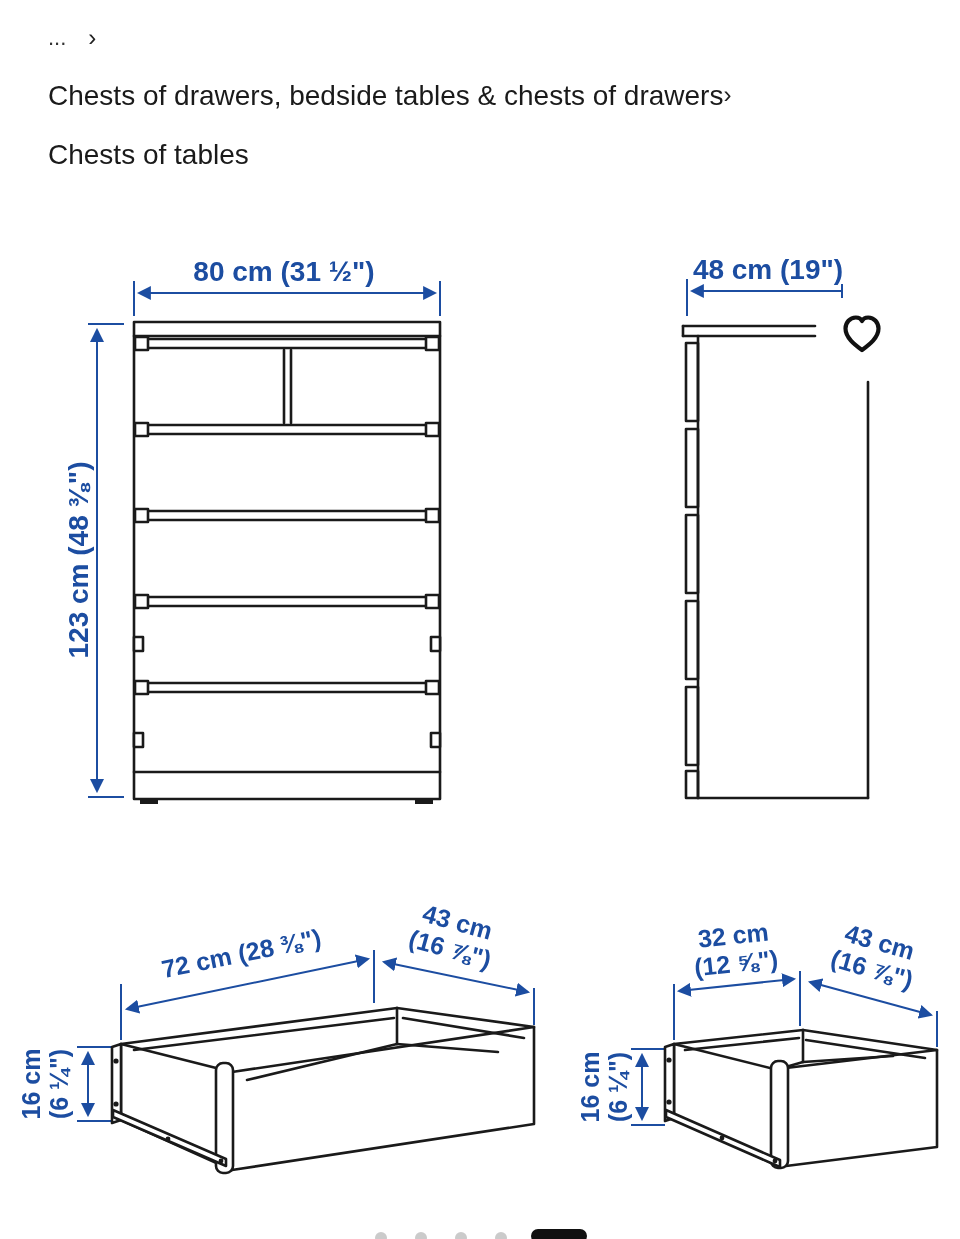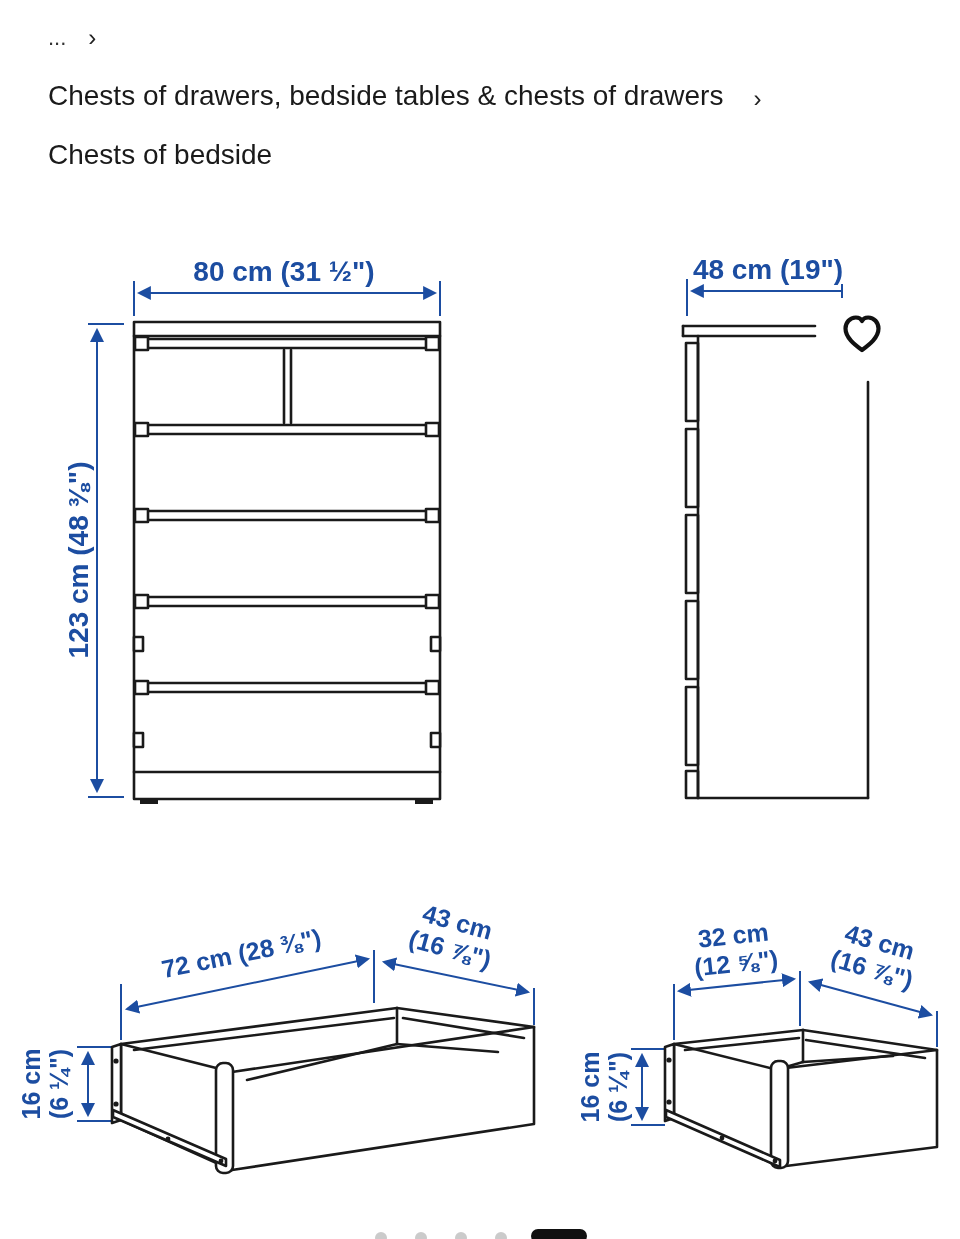--- a/index.html
+++ b/index.html
@@ -5,21 +5,21 @@
   html, body {
     margin: 0; padding: 0;
     width: 960px; height: 1239px;
     overflow: hidden;
     background: #ffffff;
     font-family: "Liberation Sans", sans-serif;
   }
   .breadcrumb { position: absolute; left: 0; top: 0; width: 960px; height: 200px; }
   .bc-row1 { position: absolute; left: 48px; top: 24px; font-size: 22px; color: #333; display: flex; align-items: center; gap: 22px; cursor: pointer; }
   .bc-row1 .chev { font-size: 24px; color: #222; font-weight: 400; }
-  .bc-row2 { position: absolute; left: 48px; top: 80px; font-size: 28px; color: #1a1a1a; display: flex; align-items: flex-end; gap: 30px; }
+  .bc-row2 { position: absolute; left: 48px; top: 80px; font-size: 28px; color: #1a1a1a; display: flex; align-items: flex-start; gap: 0; }
   .bc-row2 a { color: #1a1a1a; text-decoration: none; cursor: pointer; }
   .bc-row2 .chev { font-size: 24px; color: #222; position: relative; top: 1px; }
   .bc-row3 { position: absolute; left: 48px; top: 139px; font-size: 28px; color: #1a1a1a; }
   .stage { position: absolute; left: 0; top: 200px; width: 960px; height: 1040px; }
   svg text { font-family: "Liberation Sans", sans-serif; font-weight: 700; fill: #1C4DA1; }
   .t28 { font-size: 28px; }
   .t25 { font-size: 25px; }
   .blk { stroke: #1a1a1a; stroke-width: 2.6; fill: #ffffff; stroke-linejoin: round; stroke-linecap: round; }
   .bln { stroke: #1a1a1a; stroke-width: 2.6; fill: none; stroke-linejoin: round; stroke-linecap: round; }
   .bfill { fill: #1a1a1a; stroke: none; }
@@ -33,21 +33,21 @@
 
 <header class="breadcrumb">
   <div class="bc-row1">
     <span>...</span>
     <span class="chev">›</span>
   </div>
   <div class="bc-row2">
     <a>Chests of drawers, bedside tables &amp; chests of drawers</a>
     <span class="chev">›</span>
   </div>
-  <div class="bc-row3">Chests of bedside</div>
+  <div class="bc-row3">Chests of tables</div>
 </header>
 
 <div class="stage">
 <svg width="960" height="1040" viewBox="0 200 960 1040">
   <defs>
     <marker id="arr" viewBox="0 0 10 10" refX="8.5" refY="5" markerWidth="7" markerHeight="7" orient="auto-start-reverse">
       <path d="M0,0 L10,5 L0,10 z" fill="#1C4DA1"></path>
     </marker>
   </defs>
 

